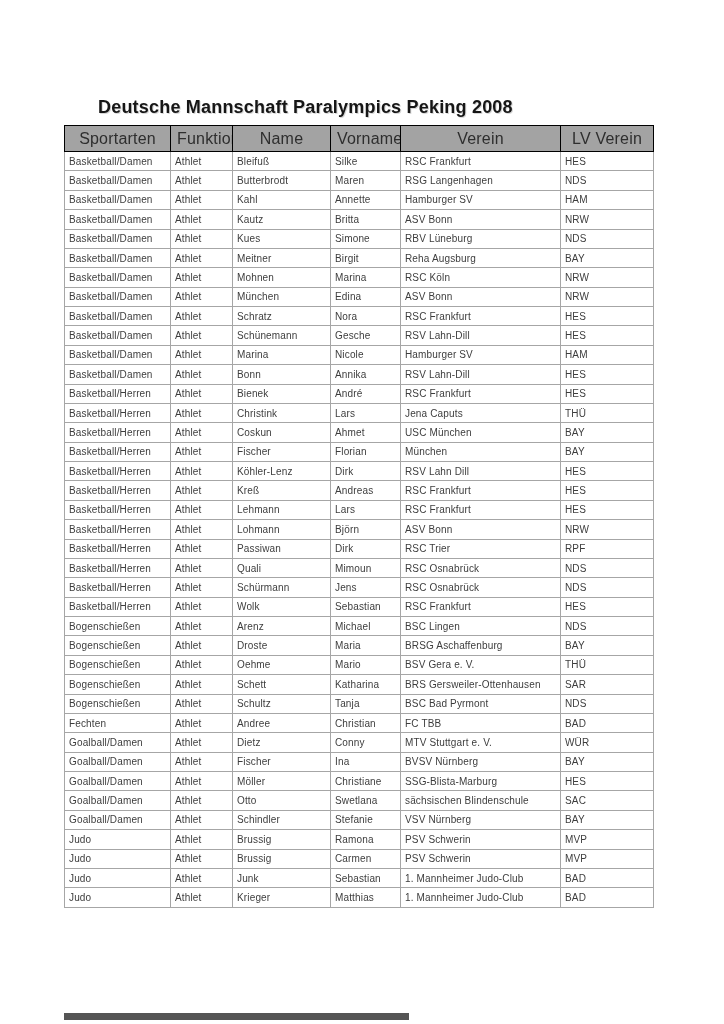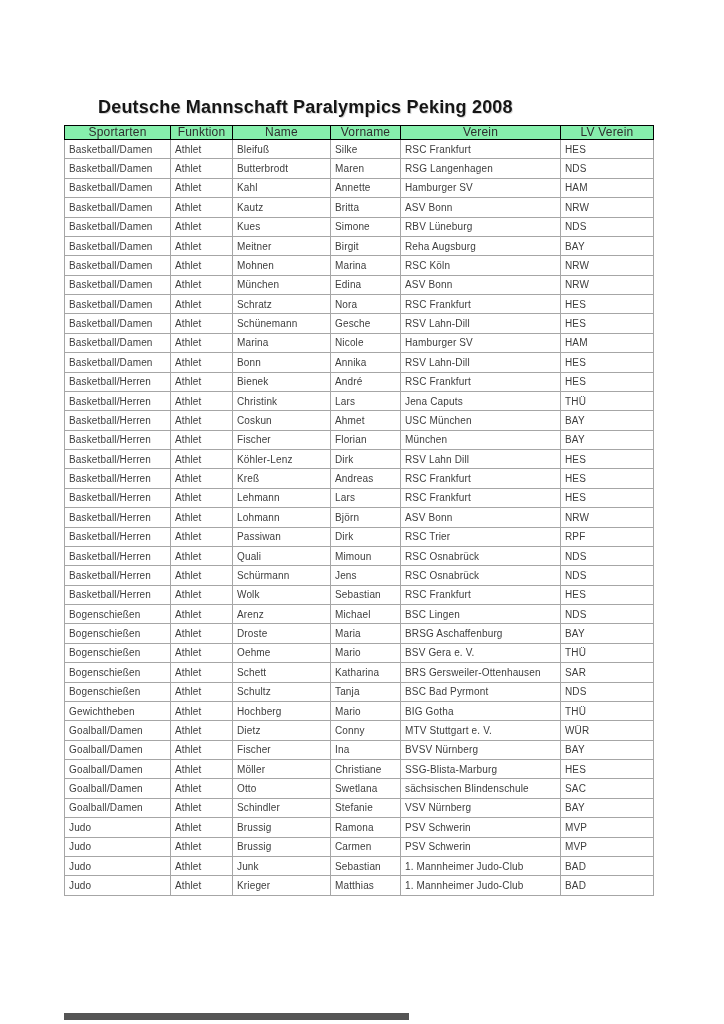--- a/index.html
+++ b/index.html
@@ -28,28 +28,28 @@
   }
   table.roster {
     position: absolute;
     left: 64px;
     top: 125px;
     width: 589px;
     border-collapse: collapse;
     table-layout: fixed;
   }
   table.roster th {
-    background: #86efac;
+    background: #a3a3a3;
     border: 1px solid #000000;
-    font-size: 12px;
+    font-size: 16px;
     font-weight: normal;
     color: #2e2e2e;
     height: 13px;
     line-height: 13px;
-    padding: 0;
+    padding: 6px;
     text-align: center;
     letter-spacing: 0.2px;
     white-space: nowrap;
     overflow: hidden;
   }
   table.roster td {
     border: 1px solid #a6a6a6;
     font-size: 10px;
     color: #3d3d3d;
     height: 18.39px;
@@ -319,26 +319,26 @@
       </tr>
       <tr>
         <td>Bogenschießen</td>
         <td>Athlet</td>
         <td>Schultz</td>
         <td>Tanja</td>
         <td>BSC Bad Pyrmont</td>
         <td>NDS</td>
       </tr>
       <tr>
-        <td>Gewichtheben</td>
-        <td>Athlet</td>
-        <td>Hochberg</td>
-        <td>Mario</td>
-        <td>BIG Gotha</td>
-        <td>THÜ</td>
+        <td>Fechten</td>
+        <td>Athlet</td>
+        <td>Andree</td>
+        <td>Christian</td>
+        <td>FC TBB</td>
+        <td>BAD</td>
       </tr>
       <tr>
         <td>Goalball/Damen</td>
         <td>Athlet</td>
         <td>Dietz</td>
         <td>Conny</td>
         <td>MTV Stuttgart e. V.</td>
         <td>WÜR</td>
       </tr>
       <tr>

